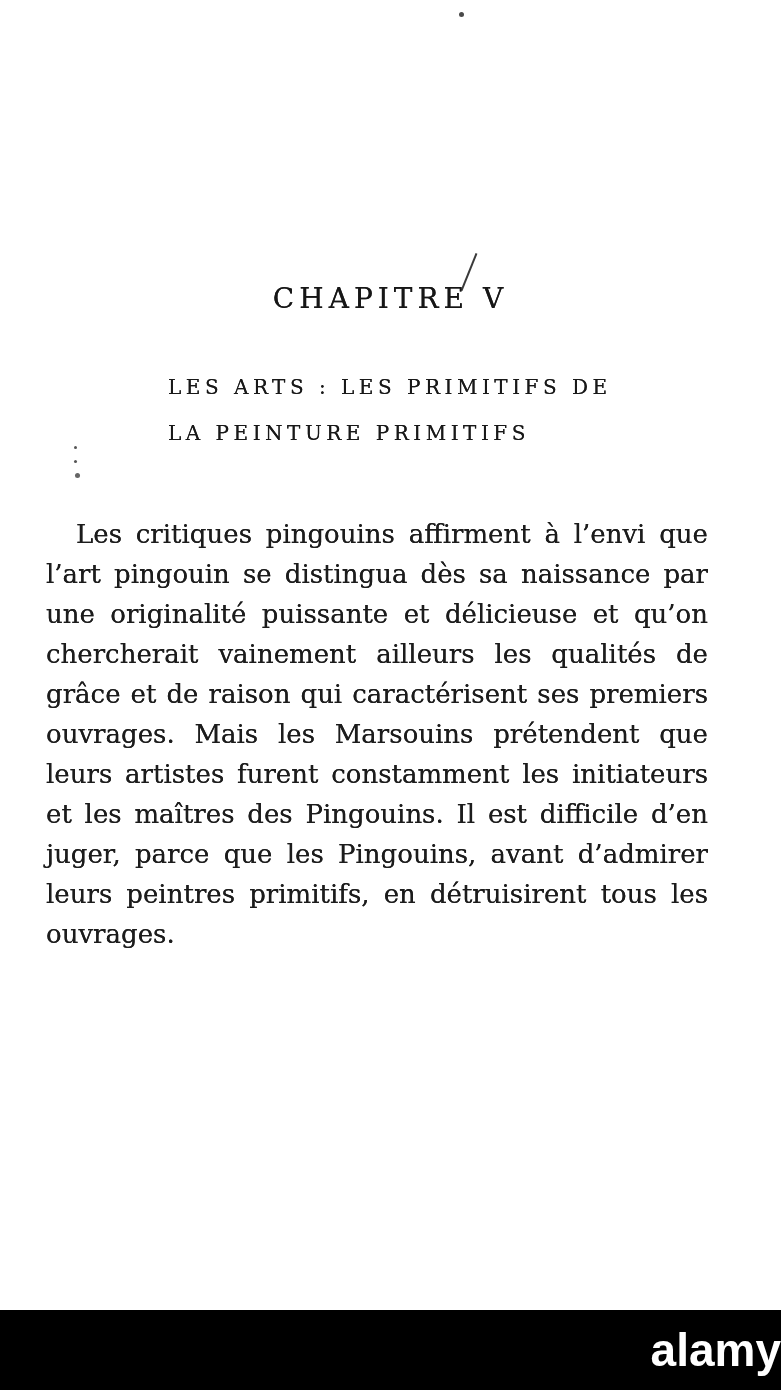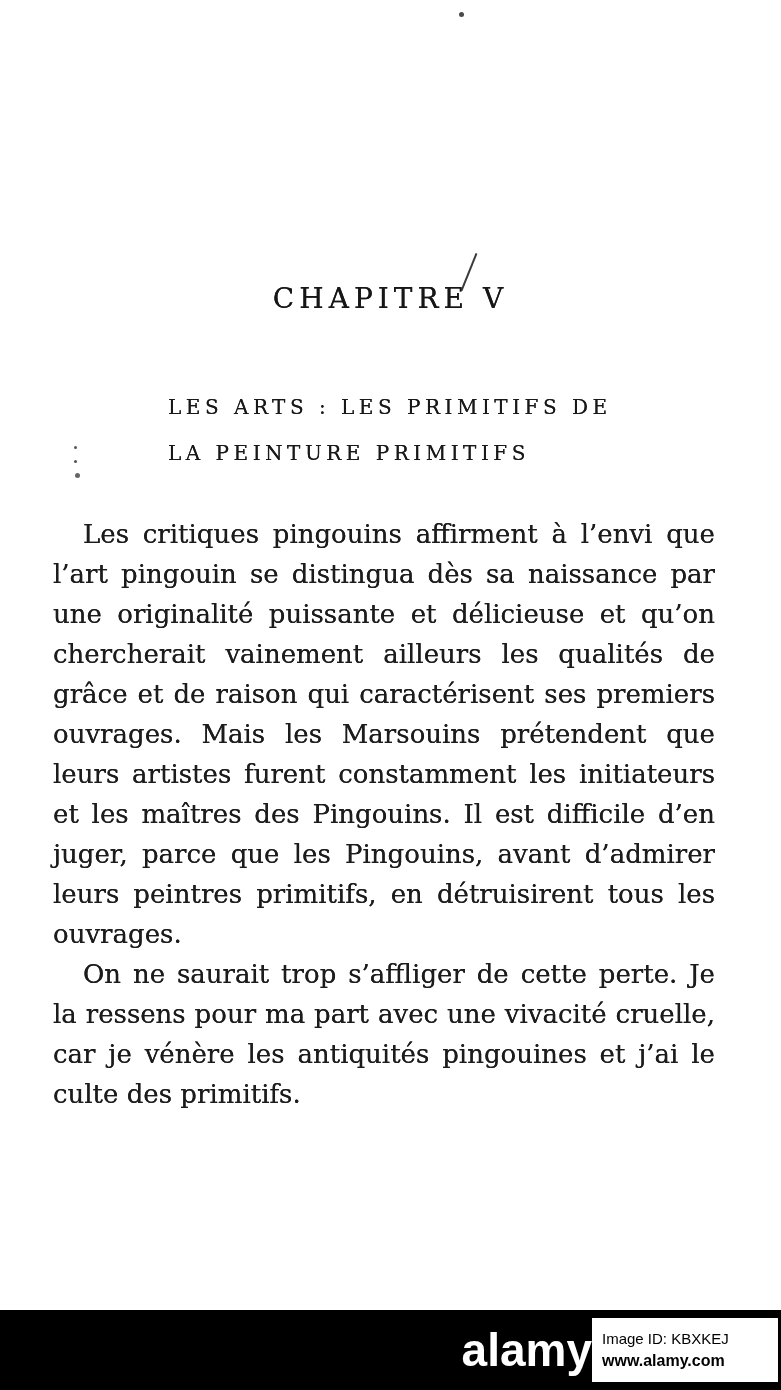--- a/index.html
+++ b/index.html
@@ -44,21 +44,21 @@
     position: absolute;
     left: 459px;
     top: 12px;
     width: 5px;
     height: 5px;
     background: #4a4a4a;
     border-radius: 50%;
   }
   .section-title {
     position: absolute;
-    top: 384px;
+    top: 364px;
     left: 168px;
     margin: 0;
     font-size: 20px;
     font-weight: normal;
     letter-spacing: 4.5px;
     line-height: 46px;
     color: #181818;
     text-shadow: 0 0 0.5px #333;
   }
   .ink-specks {
@@ -74,21 +74,20 @@
   .page-body {
     position: absolute;
     top: 514px;
     left: 46px;
     width: 662px;
     font-size: 26px;
     line-height: 40px;
     text-align: justify;
     color: #1c1c1c;
     text-shadow: 0 0 0.5px #2a2a2a;
-    margin-left: 7px;
   }
   .page-body p {
     margin: 0;
     text-indent: 30px;
   }
   .page-body p.small-indent {
     text-indent: 8px;
   }
   .watermark-bar {
     position: absolute;
@@ -145,24 +144,19 @@
 
   <div class="section-title">
     <div>LES ARTS : LES PRIMITIFS DE</div>
     <div>LA PEINTURE PRIMITIFS</div>
   </div>
 
   <span class="ink-specks"></span>
 
   <div class="page-body">
     <p>Les critiques pingouins affirment à l’envi que l’art pingouin se distingua dès sa naissance par une originalité puissante et délicieuse et qu’on chercherait vainement ailleurs les qualités de grâce et de raison qui caractérisent ses premiers ouvrages. Mais les Marsouins prétendent que leurs artistes furent constamment les initiateurs et les maîtres des Pingouins. Il est difficile d’en juger, parce que les Pingouins, avant d’admirer leurs peintres primitifs, en détruisirent tous les ouvrages.</p>
-    <p>On ne saurait trop s’affliger de cette perte. Je la ressens pour ma part avec une vivacité cruelle, car je vénère les antiquités pingouines et j’ai le culte des primitifs.</p>
   </div>
 
 </div>
 
 <div class="watermark-bar">
   <div class="alamy-logo">alamy</div>
-  <div class="info-panel">
-    <div class="image-id">Image ID: KBXKEJ</div>
-    <div class="site-url">www.alamy.com</div>
-  </div>
 </div>
 
 </body></html>

